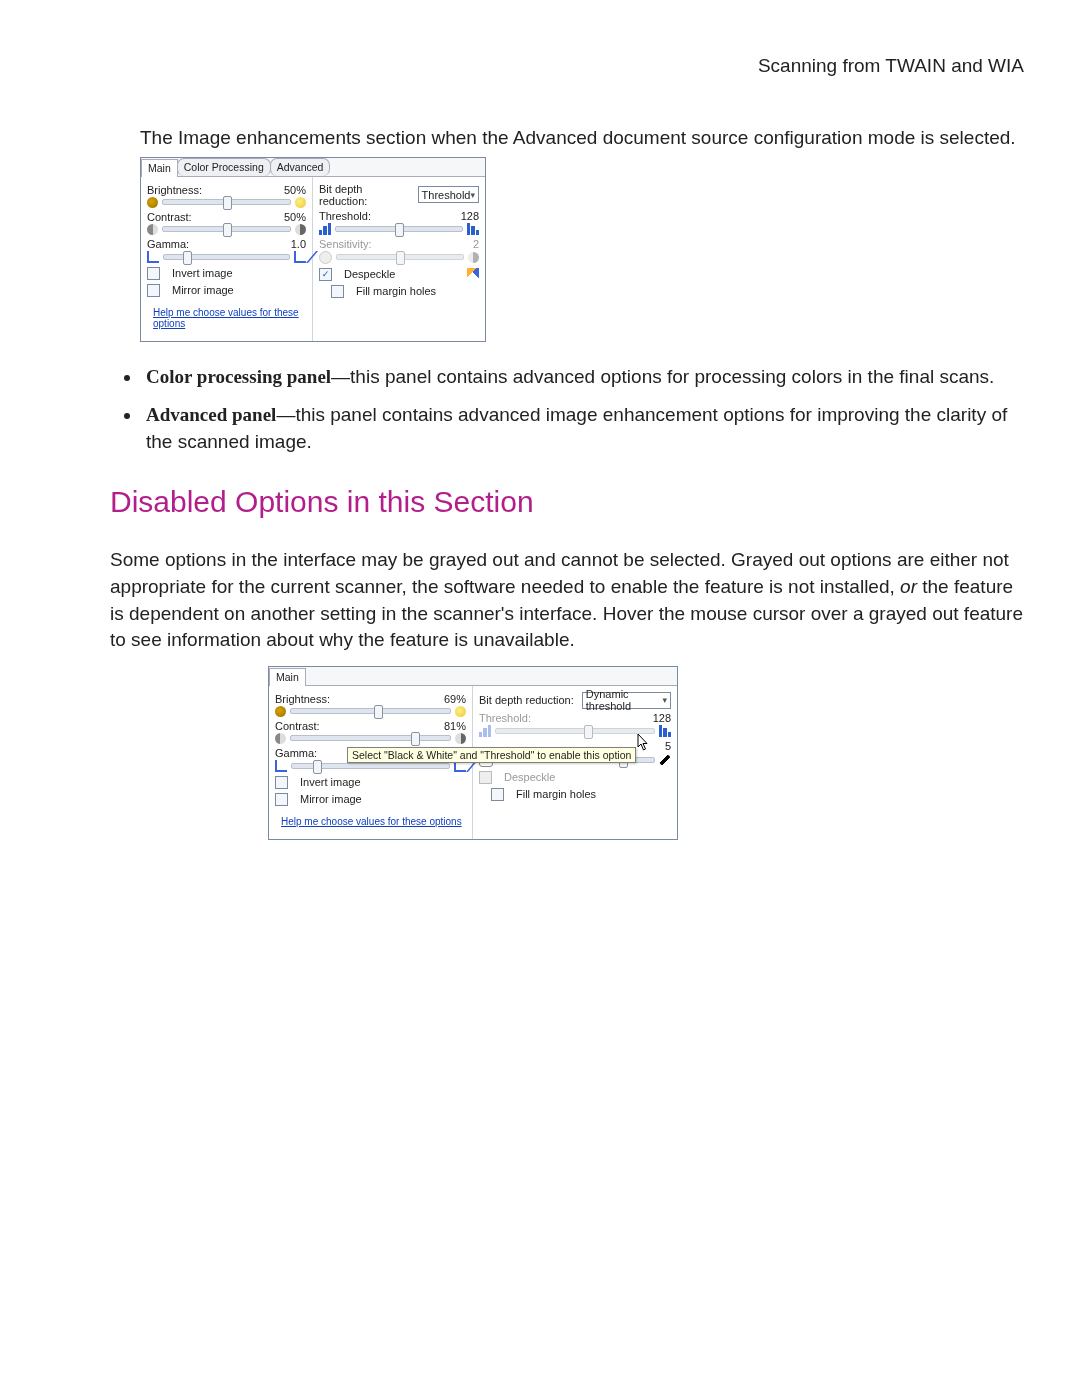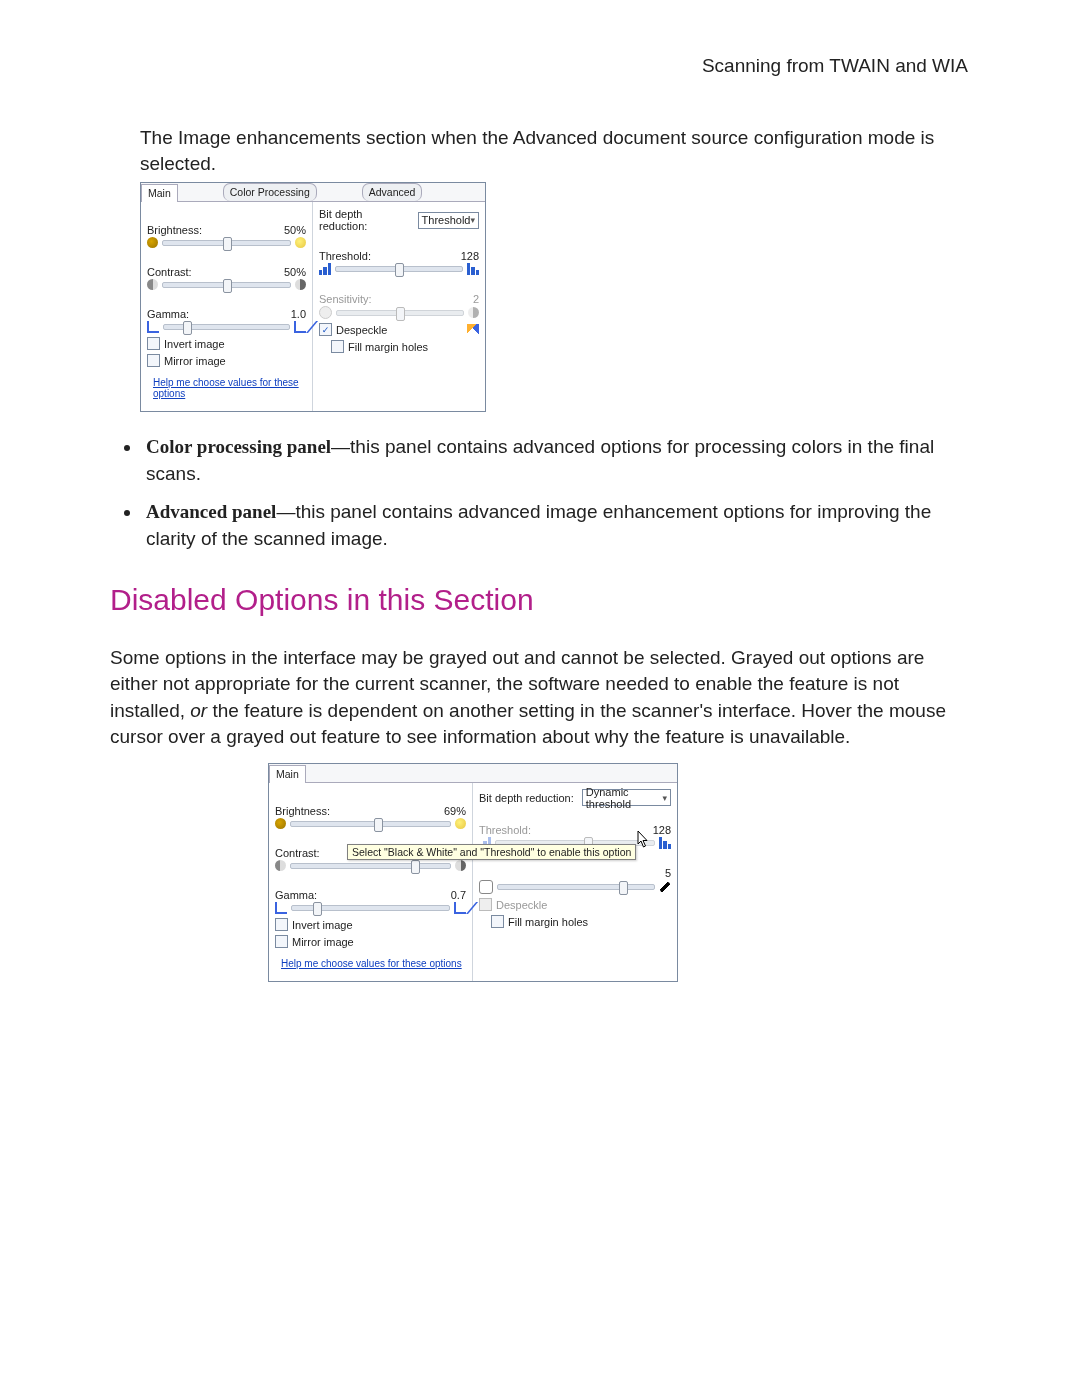--- a/index.html
+++ b/index.html
@@ -7,21 +7,21 @@
     padding: 0;
     background: #fff;
     font-family: "Segoe UI", Arial, sans-serif;
     color: #222;
   }
   .page {
     width: 1080px;
     height: 1084px;
     position: relative;
     box-sizing: border-box;
-    padding: 55px 108px 0 110px;
+    padding: 55px 52px 0 110px;
   }
   .section-header {
     text-align: right;
     font-size: 19px;
     margin-bottom: 48px;
     padding-right: 4px;
   }
   .intro {
     font-size: 19px;
     line-height: 1.35;
@@ -35,21 +35,20 @@
     width: 346px;
     margin-left: 30px;
     box-sizing: border-box;
   }
   .panel-wide { width: 410px; margin-left: 158px; margin-top: 12px; }
   .tabs {
     display: flex;
     border-bottom: 1px solid #aab;
     background: #f6f7f9;
     font-size: 10.5px;
-    gap: 46px;
   }
   .tab {
     padding: 2px 6px 3px 6px;
     border: 1px solid #aab;
     border-bottom: none;
     background: #fff;
     margin-right: -1px;
     position: relative;
     top: 1px;
   }
@@ -60,21 +59,21 @@
   .col {
     flex: 1 1 50%;
     padding: 4px 6px 6px 6px;
     box-sizing: border-box;
   }
   .col-left { border-right: 1px solid #cfd5dd; }
   .row {
     display: flex;
     justify-content: space-between;
     align-items: flex-end;
-    margin-top: 18px;
+    margin-top: 3px;
   }
   .row-label { font-size: 11px; }
   .row-val   { font-size: 11px; text-align: right; }
   .slider {
     display: flex;
     align-items: center;
     gap: 4px;
     margin-top: 1px;
   }
   .slider .icon-l, .slider .icon-r {
@@ -113,21 +112,21 @@
   .track.disabled{ background:#e9ecef; border-color:#d0d4d9;}
   .thumb {
     position: absolute;
     top: -4px;
     width: 7px; height: 12px;
     background: #f3f5f8;
     border: 1px solid #8a93a0;
     border-radius: 2px;
   }
   .chk {
-    display: flex; align-items: center; gap: 4px;
+    display: flex; align-items: center; gap: 12px;
     margin-top: 4px; font-size: 11px;
   }
   .chk .box {
     width: 11px; height: 11px; border:1px solid #7a8aa0; background:#f3f6fb;
     display:inline-flex;align-items:center;justify-content:center;font-size:9px;color:#1452c4;
   }
   .chk.disabled { color:#999; }
   .chk.disabled .box{ border-color:#bbb; background:#eee;}
   .help-link {
     color: #1040c0; text-decoration: underline;

